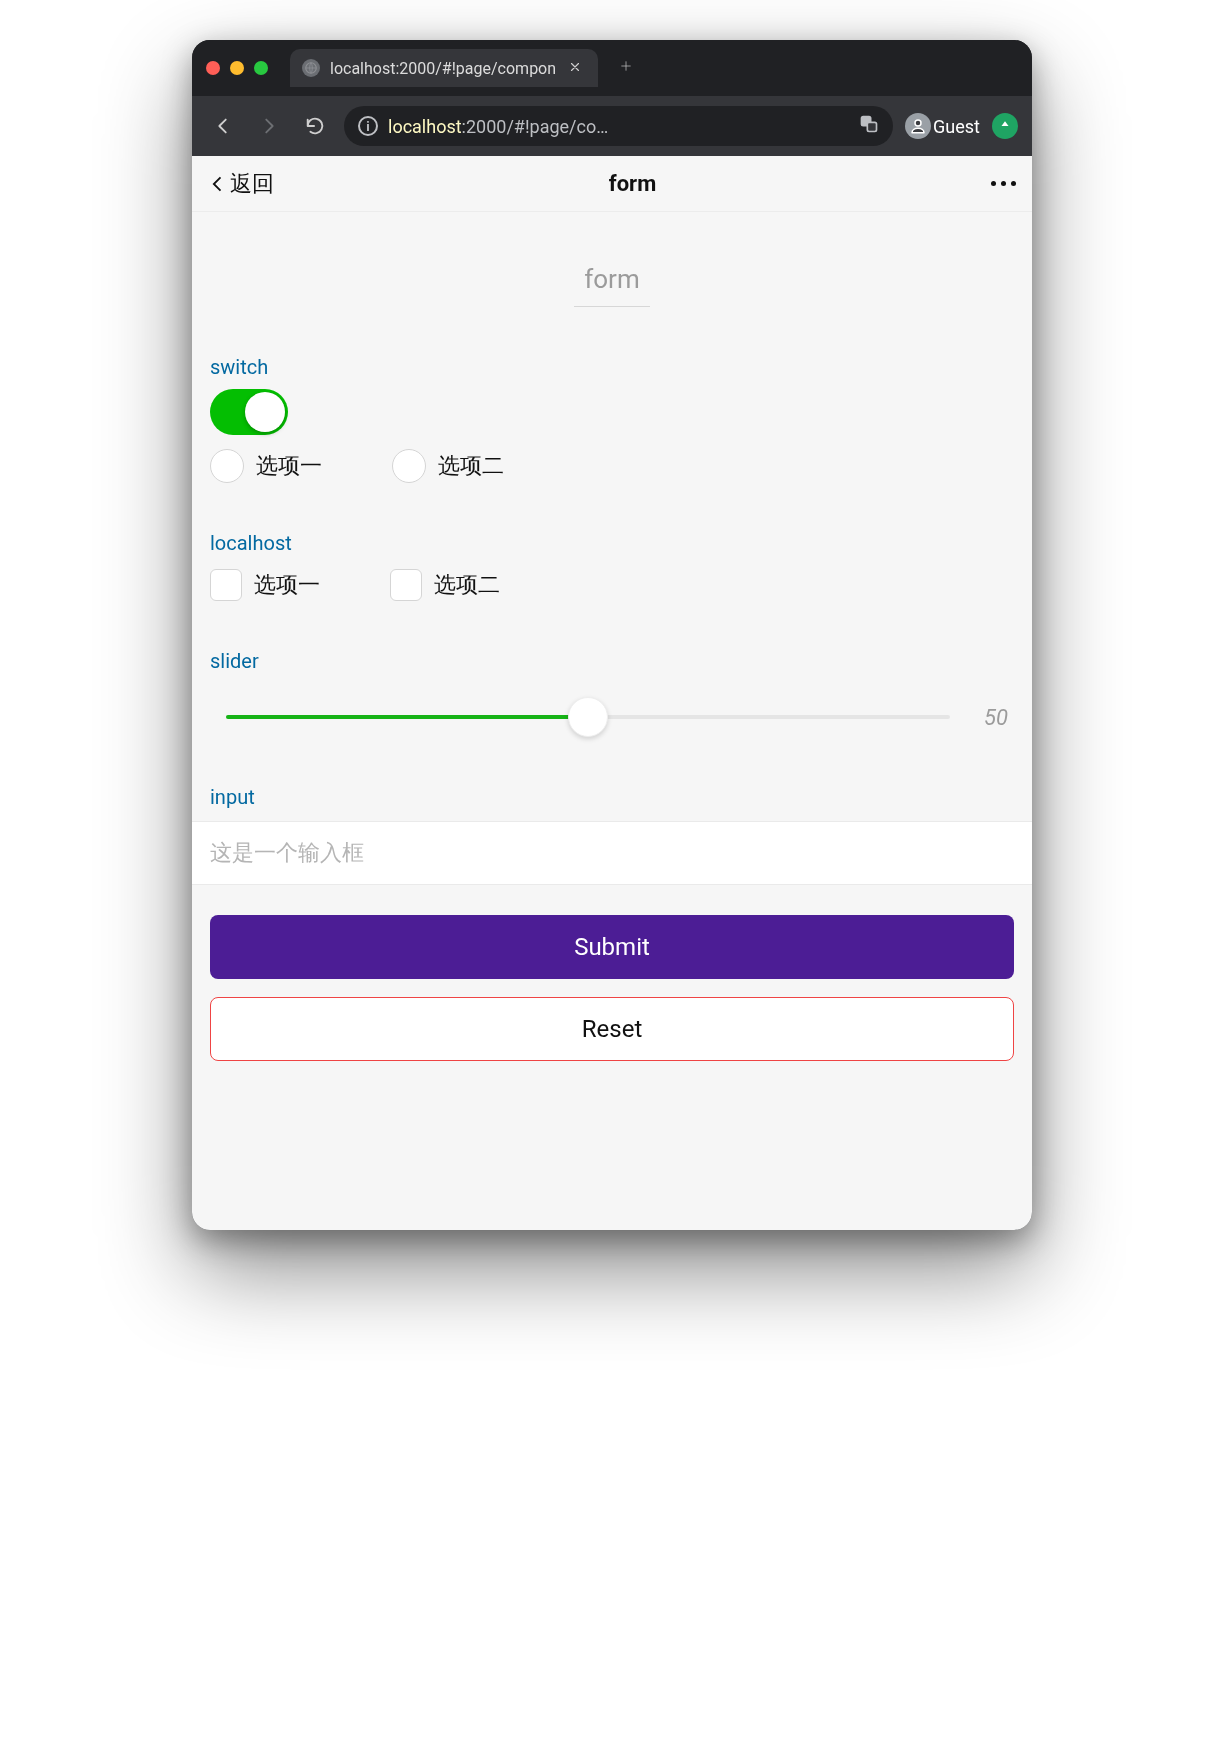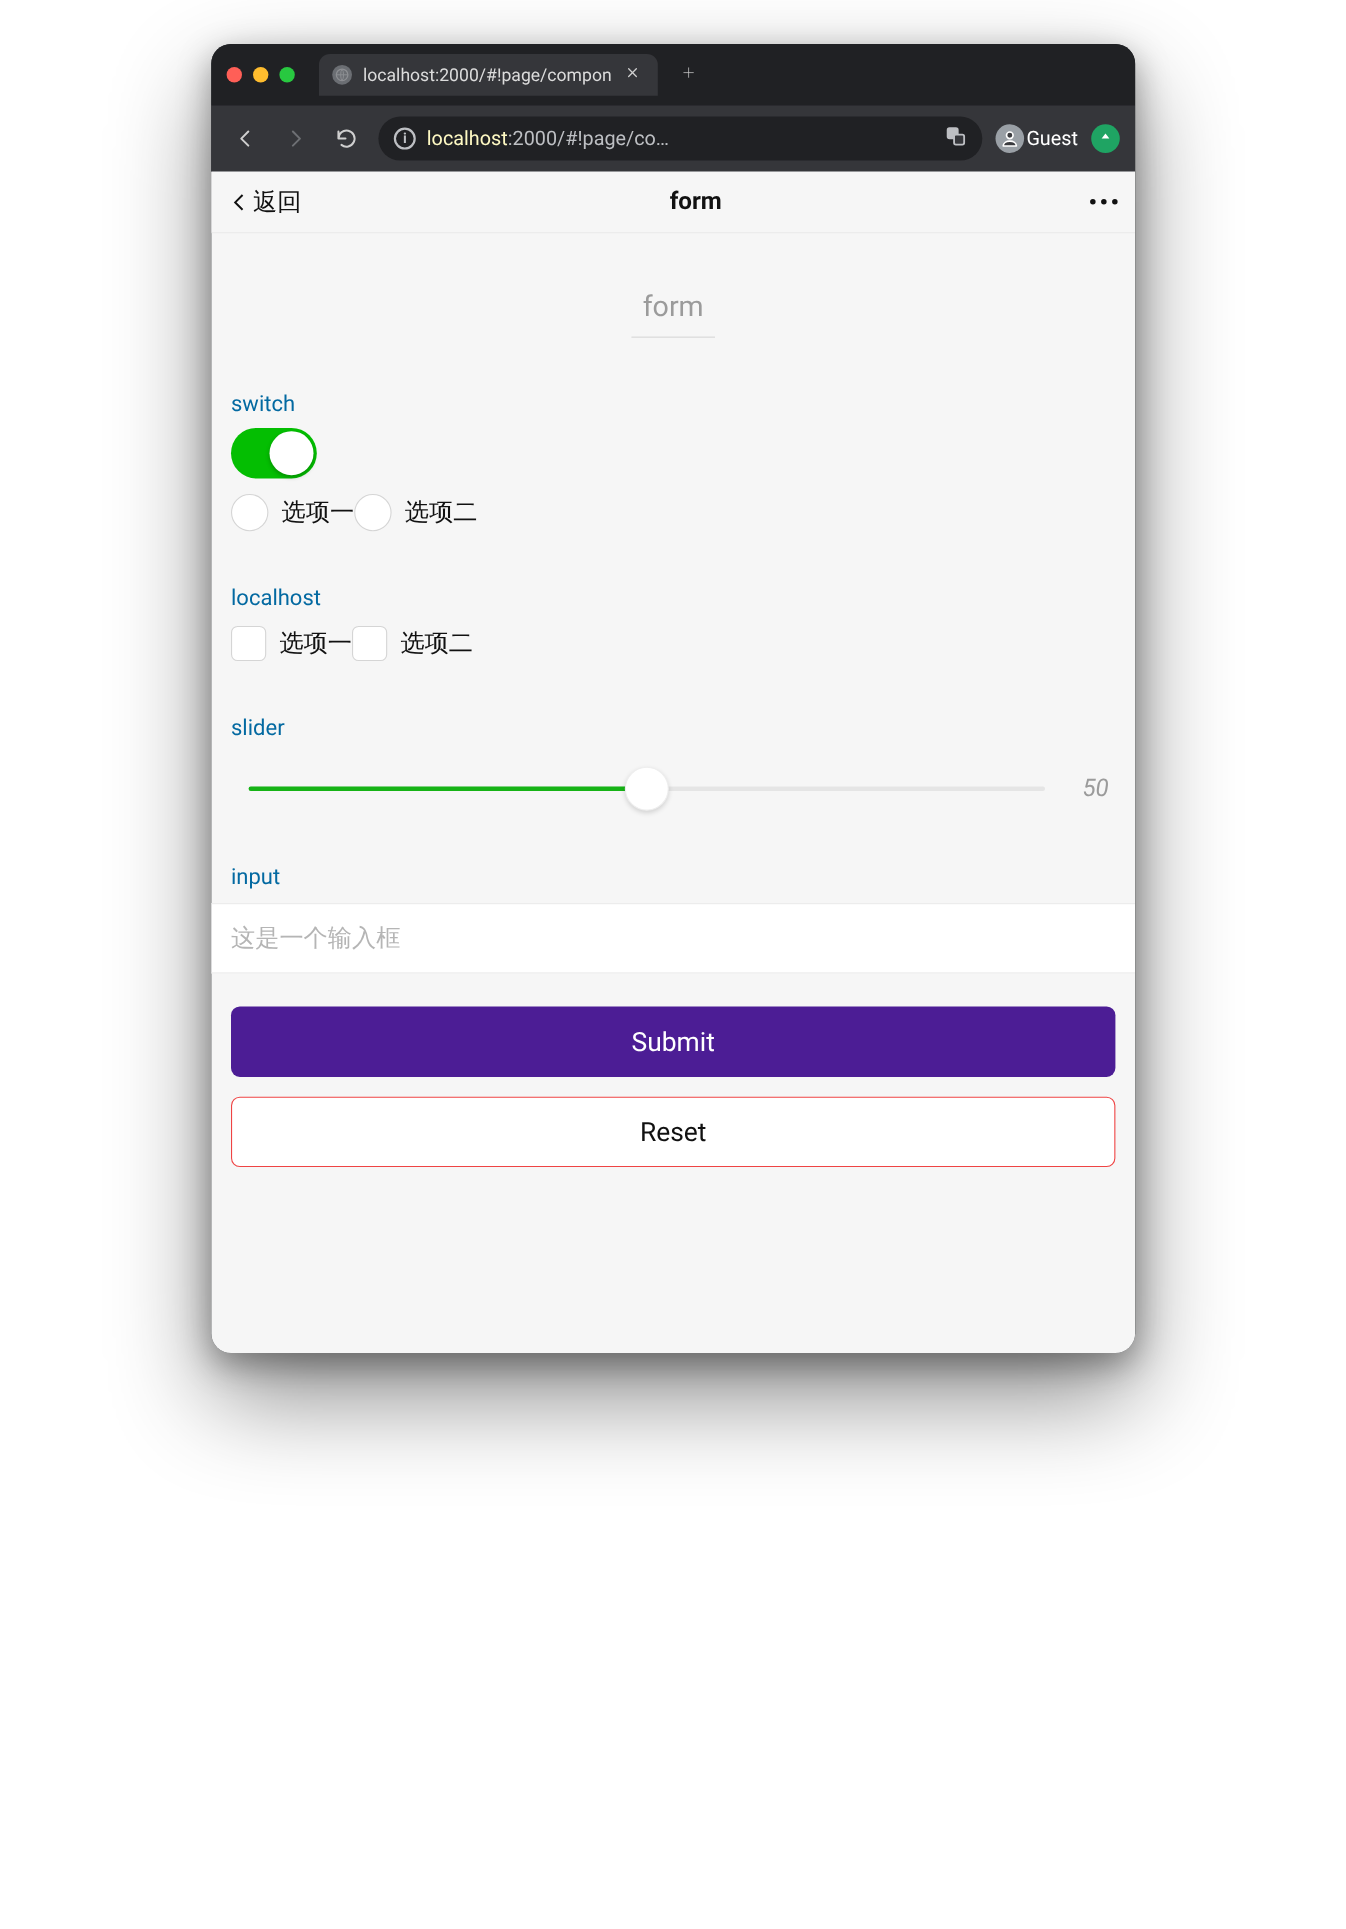--- a/index.html
+++ b/index.html
@@ -111,21 +111,21 @@
   .switch {
     margin-top:10px; width:78px; height:46px; background:#04be02; border-radius:23px;
     position:relative;
   }
   .switch .knob {
     position:absolute; right:3px; top:3px; width:40px; height:40px; border-radius:50%;
     background:#fff; box-shadow:0 2px 4px rgba(0,0,0,0.25);
   }
 
   
-  .optrow { display:flex; margin-top:14px; }
+  .optrow { display:flex; gap:70px; margin-top:14px; }
   .opt { display:flex; align-items:center; gap:12px; font-size:22px; color:#111; }
   .radio { width:34px; height:34px; border:1px solid #d5d5d5; border-radius:50%; background:#fff; }
   .check { width:32px; height:32px; border:1px solid #d5d5d5; border-radius:6px; background:#fff; }
 
   
   .slider-wrap { display:flex; align-items:center; gap:18px; margin-top:24px; padding:0 6px 0 16px;font-style:italic; }
   .slider { flex:1; position:relative; height:40px; }
   .slider .track { position:absolute; left:0; right:0; top:50%; height:4px; background:#e5e5e5; border-radius:2px; transform:translateY(-50%); }
   .slider .fill  { position:absolute; left:0; top:50%; height:4px; background:#16b316; border-radius:2px; transform:translateY(-50%); }
   .slider .thumb {

